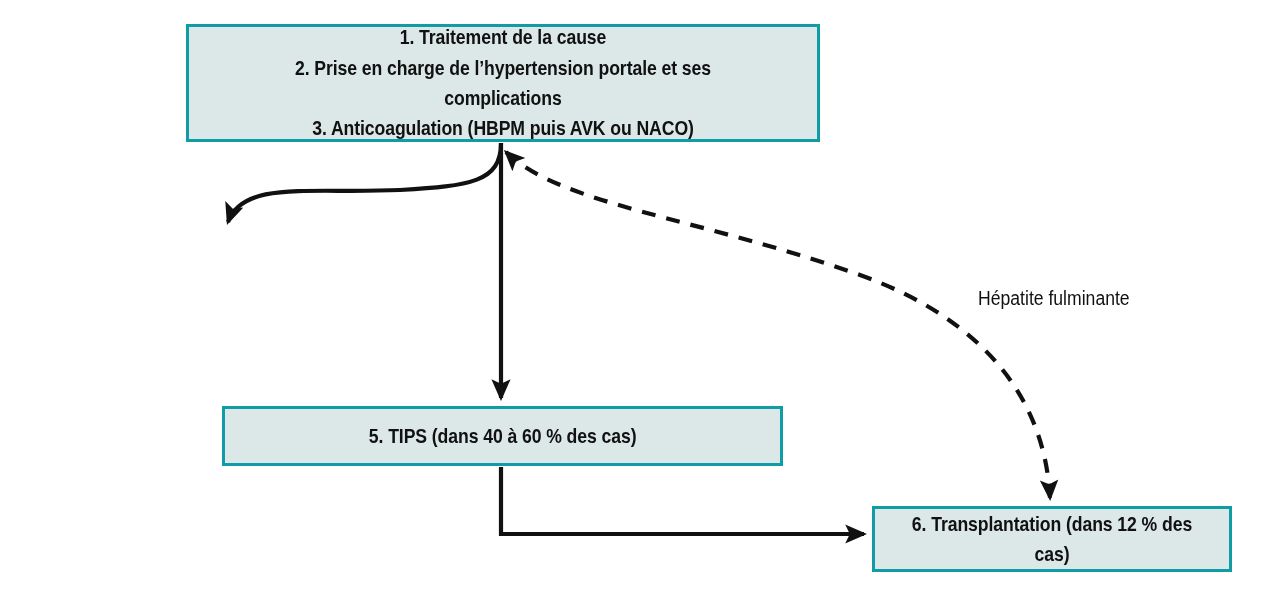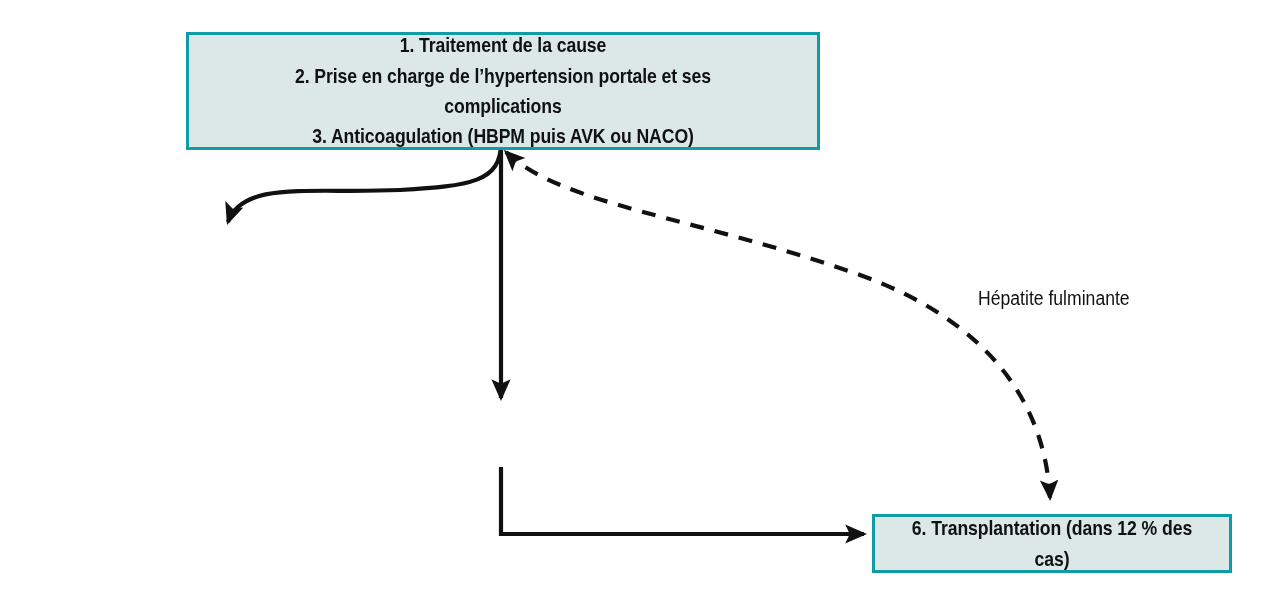--- a/index.html
+++ b/index.html
@@ -26,21 +26,20 @@
   }
   .node {
     position: absolute;
     box-sizing: border-box;
     background: #dbe8e7;
     border: 3px solid #0f9ca4;
     display: flex;
     align-items: center;
     justify-content: center;
     z-index: 3;
-    margin-top: 8px;
   }
   .node-label {
     font-family: "Liberation Sans", sans-serif;
     font-weight: bold;
     font-stretch: condensed;
     transform: scaleX(0.86);
     transform-origin: center center;
     color: #111111;
     text-align: center;
     line-height: 1.48;
@@ -69,21 +68,21 @@
     top: 406px;
     width: 561px;
     height: 60px;
   }
   #node-tips .node-label { font-size: 20.5px; }
 
   #node-transplant {
     left: 872px;
     top: 506px;
     width: 360px;
-    height: 59px;
+    height: 66px;
   }
   #node-transplant .node-label { font-size: 20.5px; }
 
   .edge-label {
     position: absolute;
     font-family: "Liberation Sans", sans-serif;
     font-weight: normal;
     font-stretch: condensed;
     transform: scaleX(0.88);
     transform-origin: left center;
@@ -124,20 +123,23 @@
     <path d="M 506 152 C 560 205, 700 218, 860 275 C 985 320, 1045 400, 1050 498" fill="none" stroke="#111111" stroke-width="4.2" stroke-dasharray="14 11" stroke-linecap="butt" marker-start="url(#arrow-dashed-start)" marker-end="url(#arrow-dashed-end)"></path>
   </svg>
 
   <div class="node" id="node-treatment">
     <div class="node-label">1. Traitement de la cause
 2. Prise en charge de l’hypertension portale et ses complications
 3. Anticoagulation (HBPM puis AVK ou NACO)</div>
   </div>
 
 
+  <div class="node" id="node-tips">
+    <div class="node-label">5. TIPS (dans 40 à 60 % des cas)</div>
+  </div>
 
   <div class="node" id="node-transplant">
     <div class="node-label">6. Transplantation (dans 12 % des cas)</div>
   </div>
 
   <div class="edge-label" id="label-fulminant-hepatitis">Hépatite fulminante</div>
 
 </div>
 
 </body></html>

